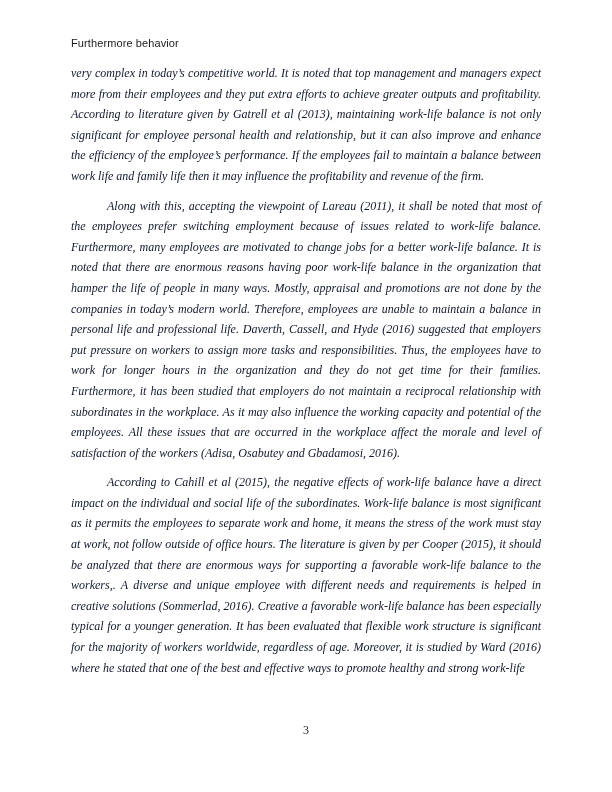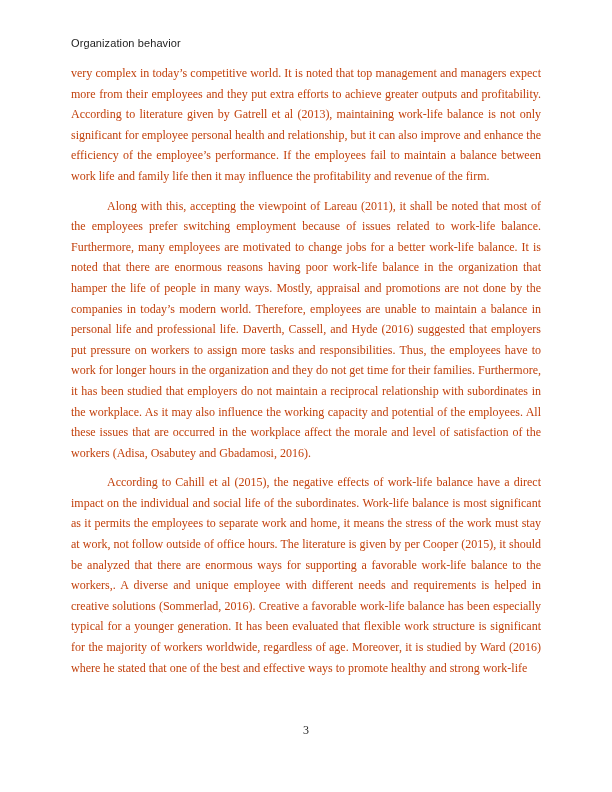--- a/index.html
+++ b/index.html
@@ -28,41 +28,42 @@
     position: absolute;
     top: 63px;
     left: 71px;
     width: 470px;
   }
   .content p {
     margin: 0 0 9px 0;
     font-size: 12px;
     line-height: 20.6px;
     text-align: justify;
-    color: #c2410c;
+    color: #0f172a;
+    font-style: italic;
   }
   .content p.indent {
     text-indent: 36px;
   }
   .page-footer {
     position: absolute;
     top: 723px;
     left: 0;
     width: 612px;
     text-align: center;
     font-size: 12px;
     color: #242424;
   }
 </style>
 </head>
 <body>
 
 <div class="page">
 
-  <div class="doc-header">Organization behavior</div>
+  <div class="doc-header">Furthermore behavior</div>
 
   <div class="content">
     <p>very complex in today’s competitive world. It is noted that top management and managers expect more from their employees and they put extra efforts to achieve greater outputs and profitability. According to literature given by Gatrell et al (2013), maintaining work-life balance is not only significant for employee personal health and relationship, but it can also improve and enhance the efficiency of the employee’s performance. If the employees fail to maintain a balance between work life and family life then it may influence the profitability and revenue of the firm.</p>
     <p class="indent">Along with this, accepting the viewpoint of Lareau (2011), it shall be noted that most of the employees prefer switching employment because of issues related to work-life balance. Furthermore, many employees are motivated to change jobs for a better work-life balance. It is noted that there are enormous reasons having poor work-life balance in the organization that hamper the life of people in many ways. Mostly, appraisal and promotions are not done by the companies in today’s modern world. Therefore, employees are unable to maintain a balance in personal life and professional life. Daverth, Cassell, and Hyde (2016) suggested that employers put pressure on workers to assign more tasks and responsibilities. Thus, the employees have to work for longer hours in the organization and they do not get time for their families. Furthermore, it has been studied that employers do not maintain a reciprocal relationship with subordinates in the workplace. As it may also influence the working capacity and potential of the employees. All these issues that are occurred in the workplace affect the morale and level of satisfaction of the workers (Adisa, Osabutey and Gbadamosi, 2016).</p>
     <p class="indent">According to Cahill et al (2015), the negative effects of work-life balance have a direct impact on the individual and social life of the subordinates. Work-life balance is most significant as it permits the employees to separate work and home, it means the stress of the work must stay at work, not follow outside of office hours. The literature is given by per Cooper (2015), it should be analyzed that there are enormous ways for supporting a favorable work-life balance to the workers,. A diverse and unique employee with different needs and requirements is helped in creative solutions (Sommerlad, 2016). Creative a favorable work-life balance has been especially typical for a younger generation. It has been evaluated that flexible work structure is significant for the majority of workers worldwide, regardless of age. Moreover, it is studied by Ward (2016) where he stated that one of the best and effective ways to promote healthy and strong work-life</p>
   </div>
 
   <div class="page-footer">3</div>
 
 </div>

